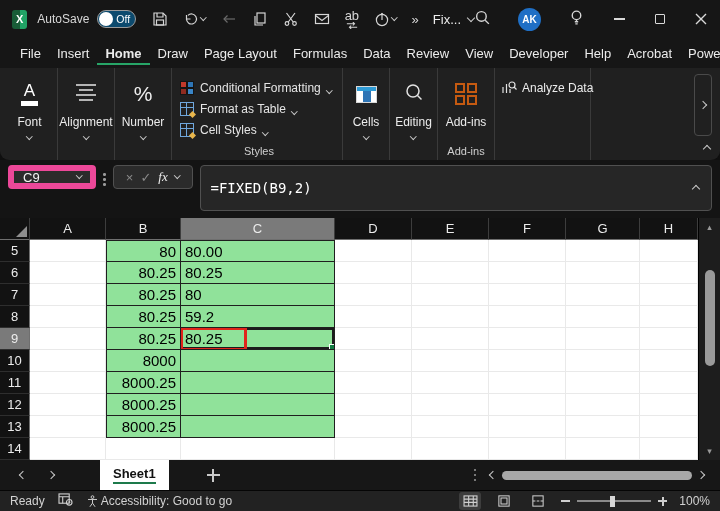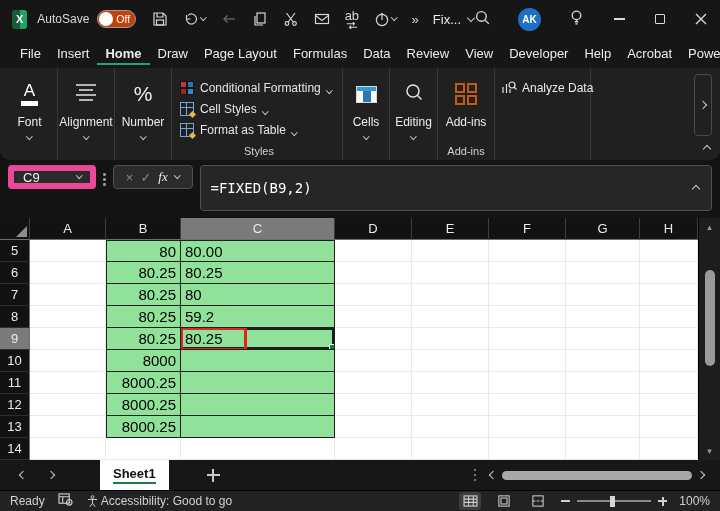--- a/index.html
+++ b/index.html
@@ -8,21 +8,21 @@
 
   
   .titlebar { height:38px; background:#161616; display:flex; align-items:center;
               padding:0 12px 0 12px; color:#d8d8d8; }
   .app-icon { width:19px; height:19px; border-radius:3px;
               background:linear-gradient(90deg,#185c37 0 55%,#21a366 55% 100%);
               display:flex; align-items:center; justify-content:center;
               color:#fff; font-size:11px; font-weight:700; margin-right:10px; }
   .autosave-label { font-size:12px; margin-right:8px; }
   .toggle-pill { width:46px; height:18px; border:1px solid #9a9a9a; border-radius:10px;
-                 background:#c2410c; display:flex; align-items:center; padding:1px 5px 1px 1px;
+                 background:#0c4a6e; display:flex; align-items:center; padding:1px 5px 1px 1px;
                  justify-content:space-between; margin-right:14px; }
   .toggle-knob { width:14px; height:14px; border-radius:50%; background:#fff; }
   .toggle-state { font-size:10.5px; color:#fff; }
   .qat { display:flex; align-items:center; gap:11px; }
   .qat-btn { display:flex; align-items:center; gap:2px; padding:2px; }
   .qat-btn svg { width:16px; height:16px; stroke:#d6d6d6; fill:none; stroke-width:1.2; }
   .qat-btn.disabled svg { stroke:#6b6b6b; }
   .replace-stack { display:flex; flex-direction:column; align-items:center; line-height:1; }
   .replace-stack .ab { font-size:13px; color:#d6d6d6; }
   .chev { display:inline-block; width:6px; height:6px;
@@ -334,28 +334,28 @@
           <i class="cf-c"></i>
           <i class="cf-d"></i>
         </span>
       <span class="slabel">Conditional Formatting</span>
       <i class="chev down mini"></i>
     </div>
     <div class="style-row">
       <span class="mini-ico tbl-ico">
           <i class="pen"></i>
         </span>
-      <span class="slabel">Cell Styles</span>
+      <span class="slabel">Format as Table</span>
       <i class="chev down mini"></i>
     </div>
     <div class="style-row">
       <span class="mini-ico tbl-ico">
           <i class="pen"></i>
         </span>
-      <span class="slabel">Format as Table</span>
+      <span class="slabel">Cell Styles</span>
       <i class="chev down mini"></i>
     </div>
     <span class="group-bottom-label">Styles</span>
   </div>
   <div class="rgroup w-cells">
     <div class="icon-area">
         <div class="cells-ico"></div>
       </div>
     <span class="glabel">Cells</span>
     <i class="chev down mini"></i>

